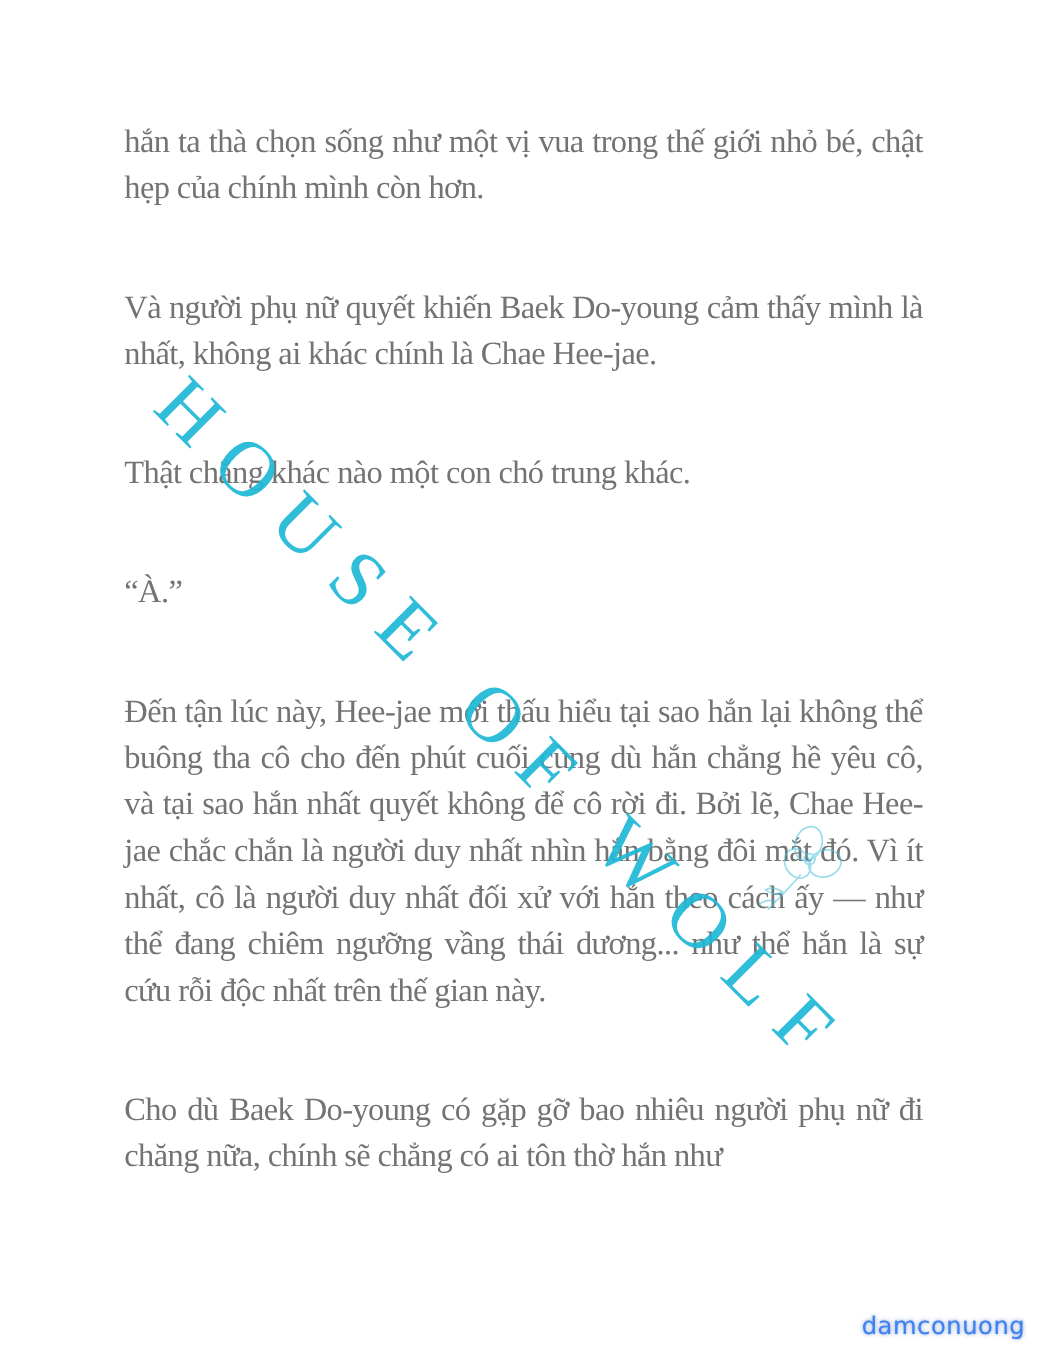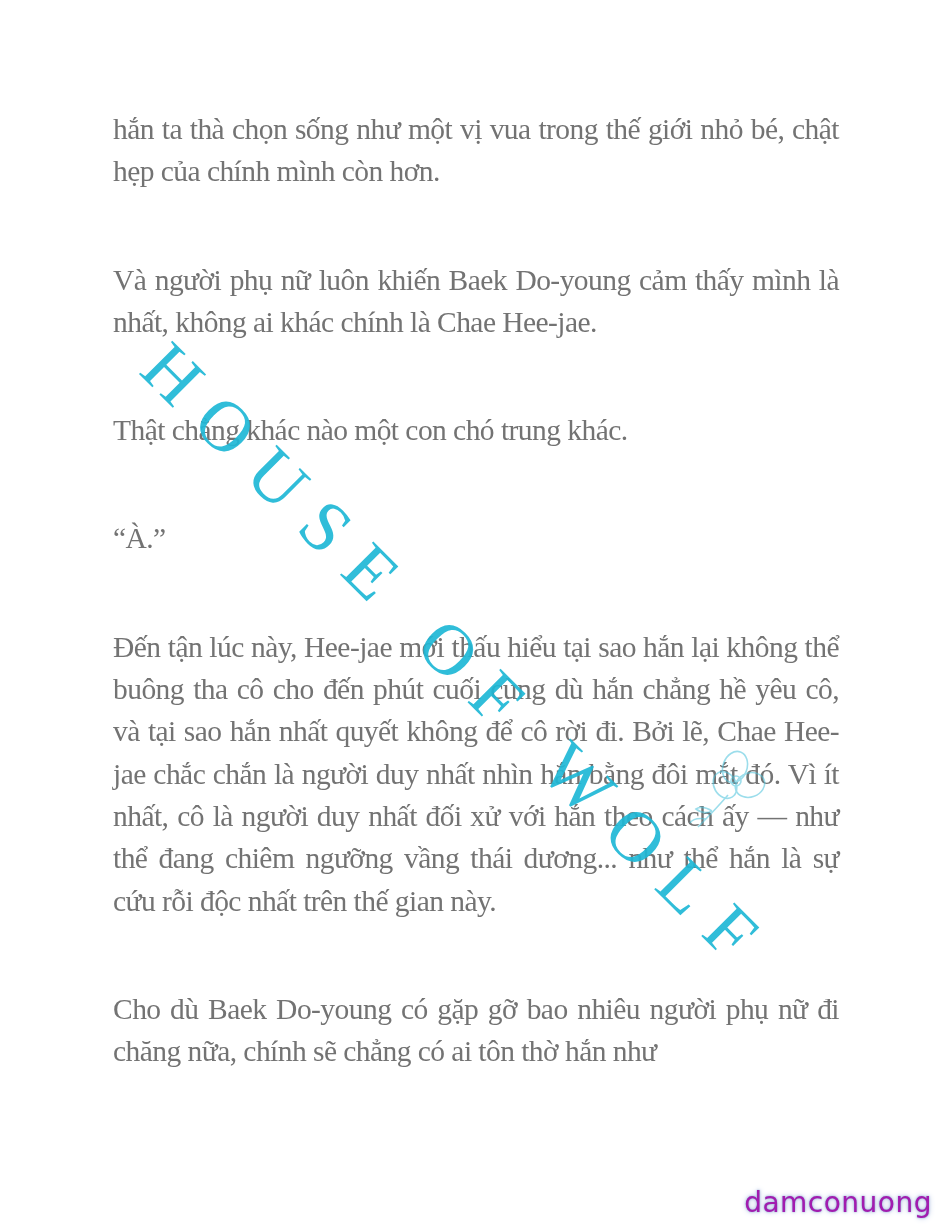--- a/index.html
+++ b/index.html
@@ -61,35 +61,35 @@
       width: 90px;
       height: 90px;
       pointer-events: none;
       opacity: 0.55;
     }
     .site-mark {
       position: absolute;
       right: 18px;
       bottom: 10px;
       font-family: "DejaVu Sans", sans-serif;
-      font-size: 28px;
+      font-size: 22px;
       letter-spacing: 0.5px;
-      color: #a21caf;
+      color: #3b82f6;
       text-shadow: 0 0 3px #9fb2d9, 0 0 6px #c2cfe8, 0 0 1px #8aa0cf;
     }
   </style>
 </head>
 <body>
 
 <div class="page">
 
   <div class="content">
     <p class="para">hắn ta thà chọn sống như một vị vua trong thế giới nhỏ bé, chật hẹp của chính mình còn hơn.</p>
     <div class="gap-lg"></div>
-    <p class="para">Và người phụ nữ luôn khiến Baek Do-young cảm thấy mình là nhất, không ai khác chính là Chae Hee-jae.</p>
+    <p class="para">Và người phụ nữ quyết khiến Baek Do-young cảm thấy mình là nhất, không ai khác chính là Chae Hee-jae.</p>
     <div class="gap-lg"></div>
     <p class="para">Thật chẳng khác nào một con chó trung khác.</p>
     <div class="gap-lg"></div>
     <p class="para">“À.”</p>
     <div class="gap-lg"></div>
     <p class="para">Đến tận lúc này, Hee-jae mới thấu hiểu tại sao hắn lại không thể buông tha cô cho đến phút cuối cùng dù hắn chẳng hề yêu cô, và tại sao hắn nhất quyết không để cô rời đi. Bởi lẽ, Chae Hee-jae chắc chắn là người duy nhất nhìn hắn bằng đôi mắt đó. Vì ít nhất, cô là người duy nhất đối xử với hắn theo cách ấy — như thể đang chiêm ngưỡng vầng thái dương... như thể hắn là sự cứu rỗi độc nhất trên thế gian này.</p>
     <div class="gap-xl"></div>
     <p class="para">Cho dù Baek Do-young có gặp gỡ bao nhiêu người phụ nữ đi chăng nữa, chính sẽ chẳng có ai tôn thờ hắn như</p>
   </div>
 

